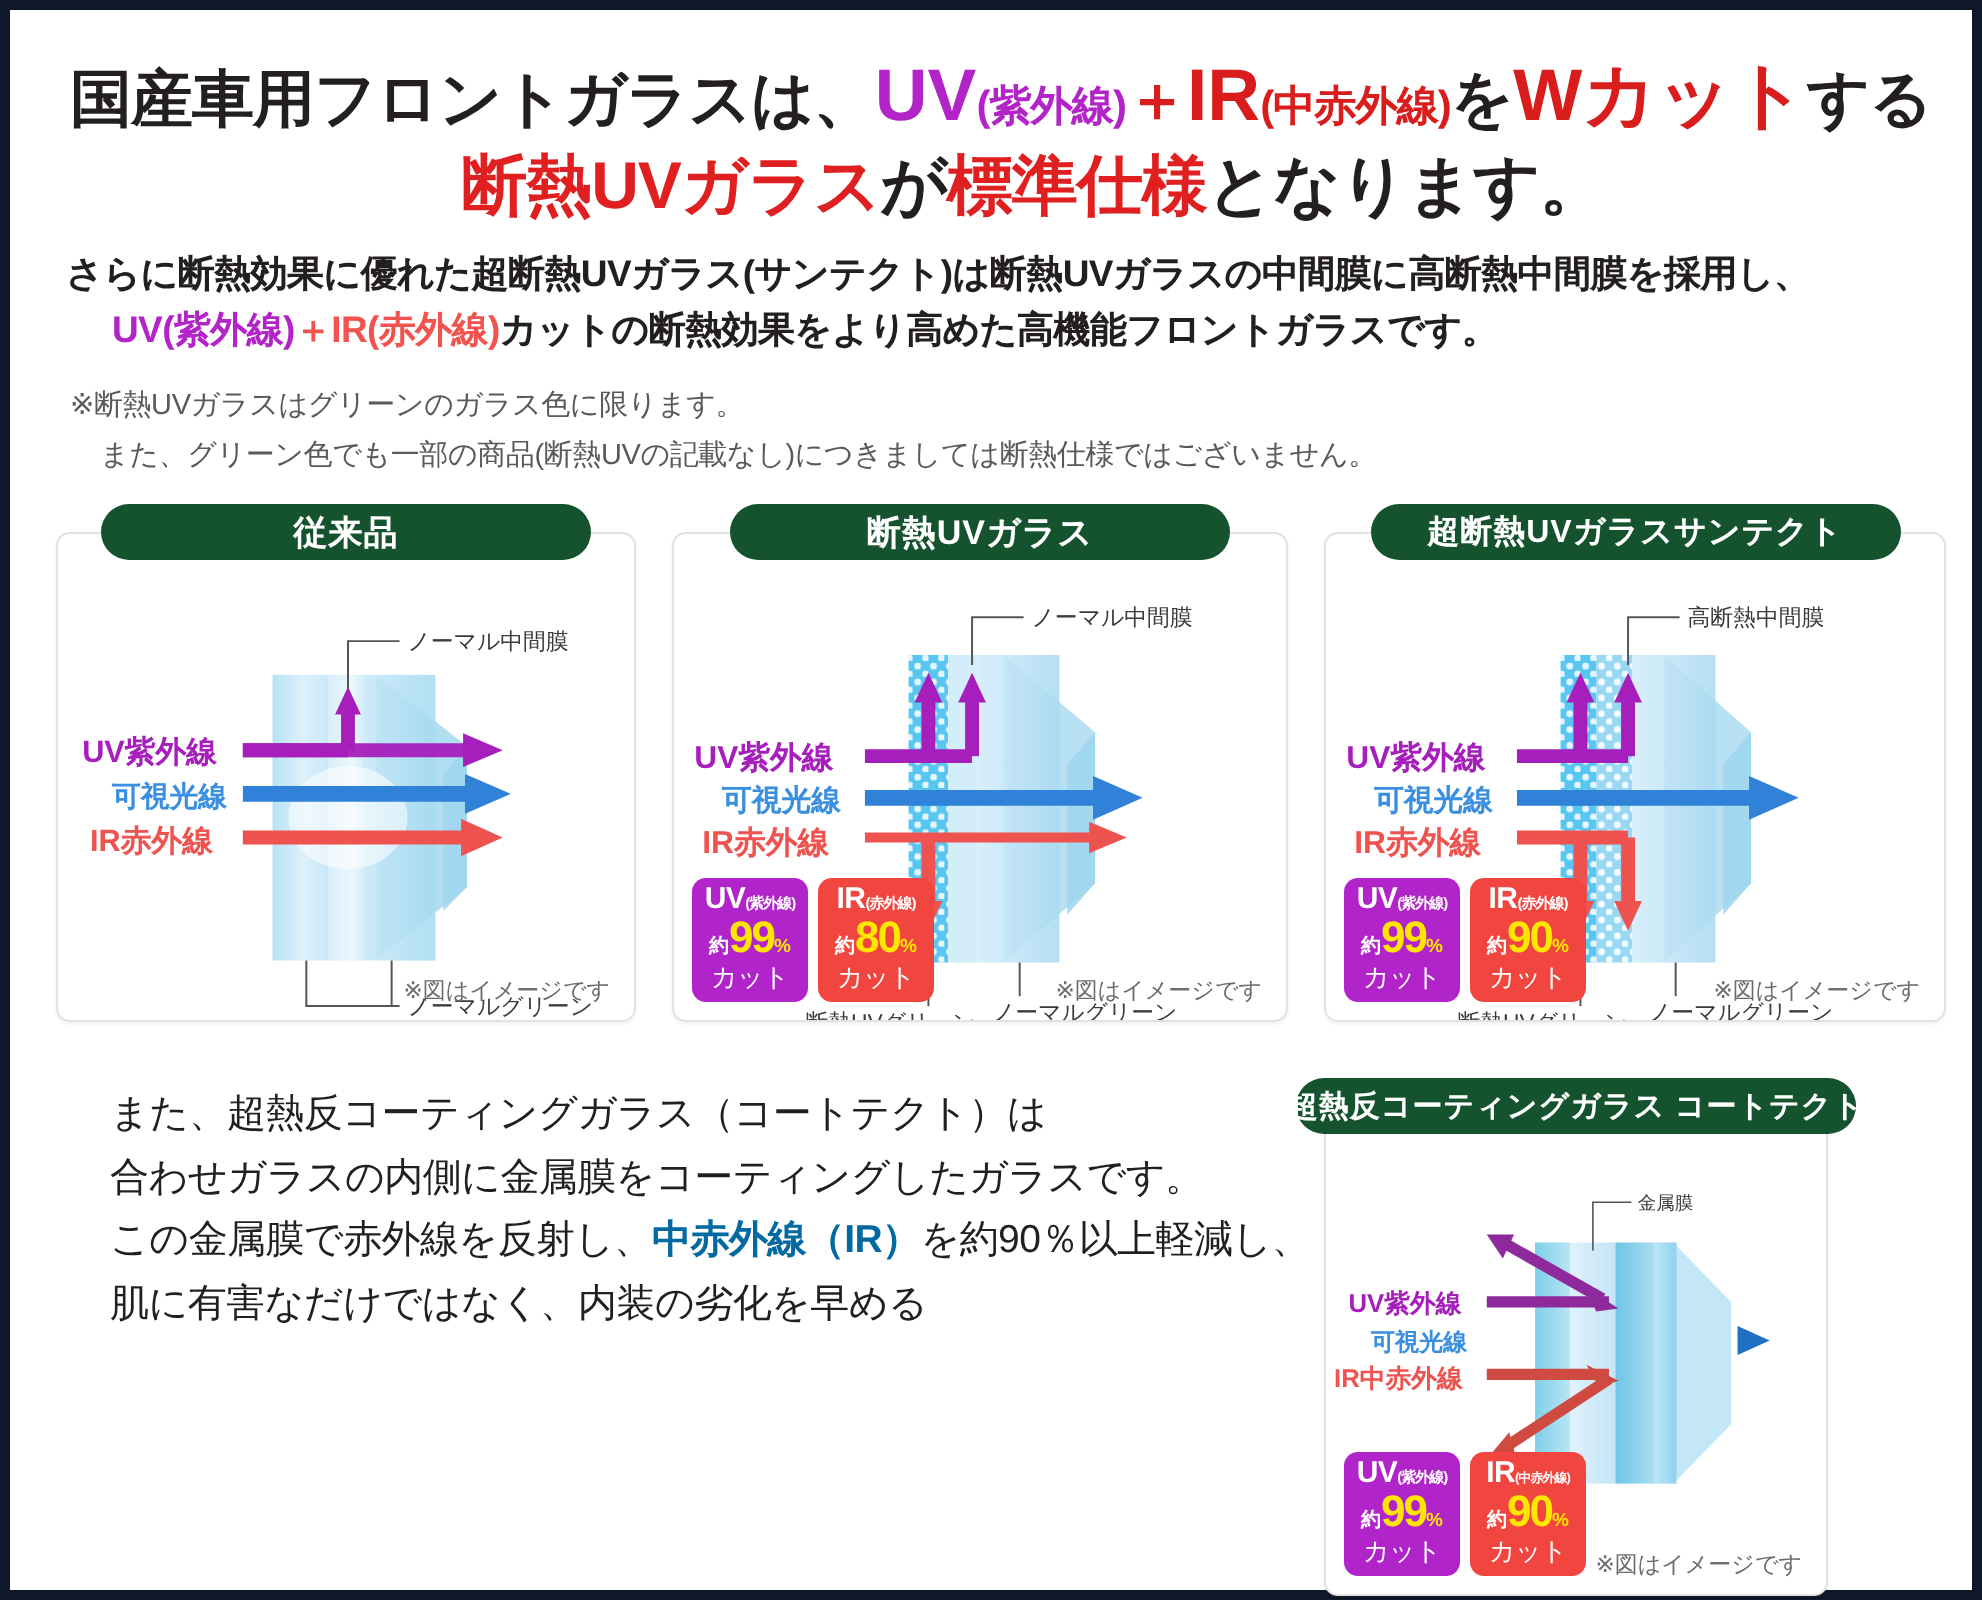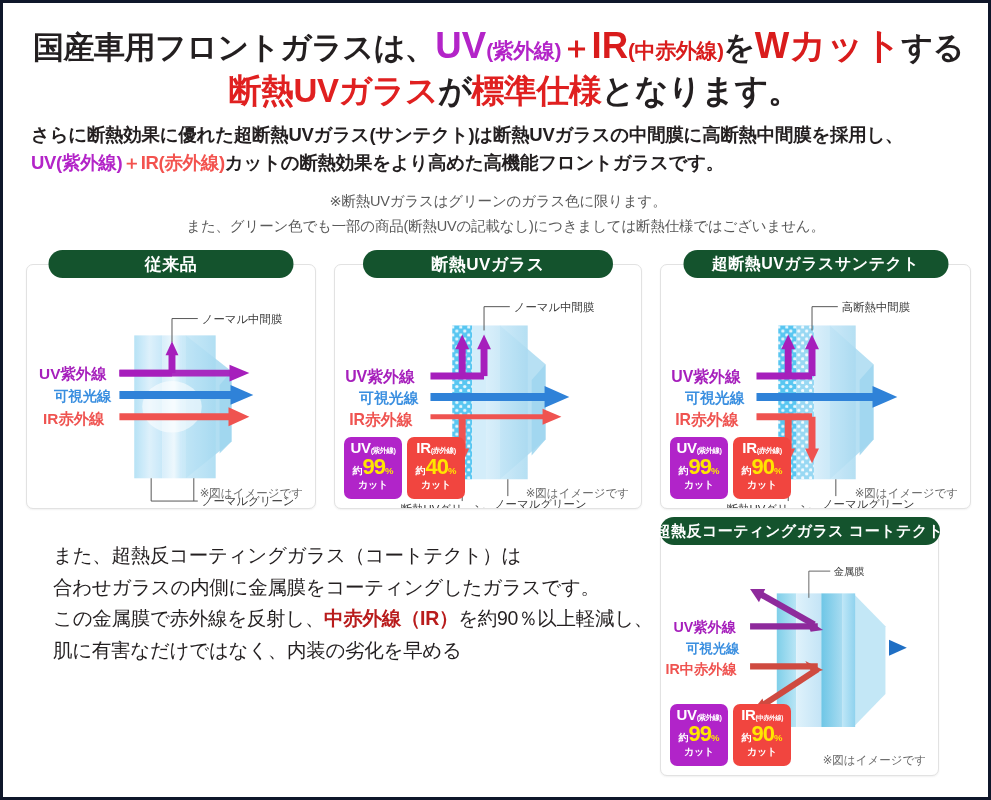--- a/index.html
+++ b/index.html
@@ -5,21 +5,21 @@
   html,body{margin:0;padding:0;}
   body{
     width:991px;height:800px;
     background:#ffffff;
     font-family:"Liberation Sans","DejaVu Sans",sans-serif;
     overflow:hidden;
     position:relative;
   }
   .page{
     position:absolute;inset:0;
-    border:3px solid #0f172a;
+    border:5px solid #0f172a;
     box-sizing:border-box;
     background:#fff;
   }
 
   
   .headline{
     position:absolute;left:0;top:20px;width:991px;text-align:center;
     line-height:1.28;
   }
   .hl-line{white-space:nowrap;}
@@ -31,27 +31,27 @@
   .c-red2{color:#e02020;}
   .big-latin{font-size:1.18em;letter-spacing:0;}
   .sm-paren{font-size:.68em;}
 
   
   .subtitle{
     position:absolute;left:28px;top:118px;width:940px;
     font-size:18.5px;font-weight:bold;color:#231f20;line-height:1.52;
     letter-spacing:-.3px;
   }
-  .subtitle .mono-uv{color:#b324c8;font-family:"Liberation Sans",sans-serif;}
+  .subtitle .mono-uv{color:#b324c8;font-family:"Liberation Sans",sans-serif;margin-left:23px;}
   .subtitle .mono-ir{color:#f3534f;}
 
   
   .topnote{
     position:absolute;left:30px;top:186px;width:930px;
-    font-size:14.5px;color:#5a5a5a;line-height:1.72;letter-spacing:-.2px;text-align:center;
+    font-size:14.5px;color:#5a5a5a;line-height:1.72;letter-spacing:-.2px;
   }
   .topnote .indent{padding-left:15px;display:block;}
 
   
   .panel{
     position:absolute;
     background:#ffffff;
     border:1px solid #e2e2e2;
     border-radius:7px;
     box-shadow:0 1px 2px rgba(0,0,0,.06);
@@ -95,28 +95,28 @@
   }
   .badge-top .t-main{font-size:15px;letter-spacing:-.3px;}
   .badge-top .t-sub{font-size:7.5px;margin-left:0px;letter-spacing:-.5px;}
   .badge-mid{
     display:flex;align-items:baseline;justify-content:center;
     width:100%;margin-top:1px;
   }
   .badge-mid .m-pre{font-size:10px;font-weight:bold;}
   .badge-mid .m-num{font-size:22px;font-weight:bold;color:#ffe600;letter-spacing:-1px;}
   .badge-mid .m-pct{font-size:9.5px;font-weight:bold;color:#ffe600;}
-  .badge-bot{font-size:10px;font-weight:bold;margin-top:2px;letter-spacing:-.3px;}
+  .badge-bot{font-size:13px;font-weight:normal;margin-top:2px;letter-spacing:-.3px;}
 
   
   .bottomtext{
     position:absolute;left:26px;top:537px;width:620px;
     font-size:19.5px;color:#231f20;line-height:1.62;letter-spacing:-.3px;margin-left:24px;
   }
-  .bottomtext .hl-ir{color:#b91c1c;font-weight:bold;}
+  .bottomtext .hl-ir{color:#0369a1;font-weight:bold;}
   .bottomtext .hl-uv{color:#c21fd6;font-weight:bold;}
 
   .bottomnote{
     position:absolute;left:26px;top:695px;width:620px;
     font-size:15px;color:#58585a;line-height:1.72;letter-spacing:-.2px;
   }
   .bottomnote .indent{padding-left:22px;display:block;}
 
   
   .lbl-uv{fill:#a61fbc;font-weight:bold;}
@@ -272,21 +272,21 @@
         </div>
         <div class="badge-bot">カット</div>
       </div>
       <div class="badge ir">
         <div class="badge-top">
           <span class="t-main">IR</span>
             <span class="t-sub">(赤外線)</span>
         </div>
         <div class="badge-mid">
           <span class="m-pre">約</span>
-            <span class="m-num">40</span>
+            <span class="m-num">80</span>
             <span class="m-pct">%</span>
         </div>
         <div class="badge-bot">カット</div>
       </div>
     </div>
 
     <div class="panel-footnote">※図はイメージです</div>
   </div>
 
   <div class="panel" id="panel3" style="left:657px;top:261px;width:311px;height:245px;">
@@ -369,21 +369,21 @@
             <span class="m-num">90</span>
             <span class="m-pct">%</span>
         </div>
         <div class="badge-bot">カット</div>
       </div>
     </div>
 
     <div class="panel-footnote">※図はイメージです</div>
   </div>
 
-  <div class="panel" id="panel4" style="left:657px;top:528px;width:279px;height:245px;">
+  <div class="panel" id="panel4" style="left:657px;top:548px;width:252px;height:245px;">
     <div class="panel-title" style="width:280px;height:28px;font-size:15px;">超熱反コーティングガラス コートテクト</div>
 
     <svg class="diagram" viewBox="0 0 311 245">
       <defs>
         <linearGradient id="g4a" x1="0" y1="0" x2="1" y2="0">
           <stop offset="0%" stop-color="#7fcfe9"></stop>
             <stop offset="100%" stop-color="#b9e5f5"></stop>
         </linearGradient>
         <linearGradient id="g4mid" x1="0" y1="0" x2="1" y2="0">
           <stop offset="0%" stop-color="#dff2fb"></stop>

